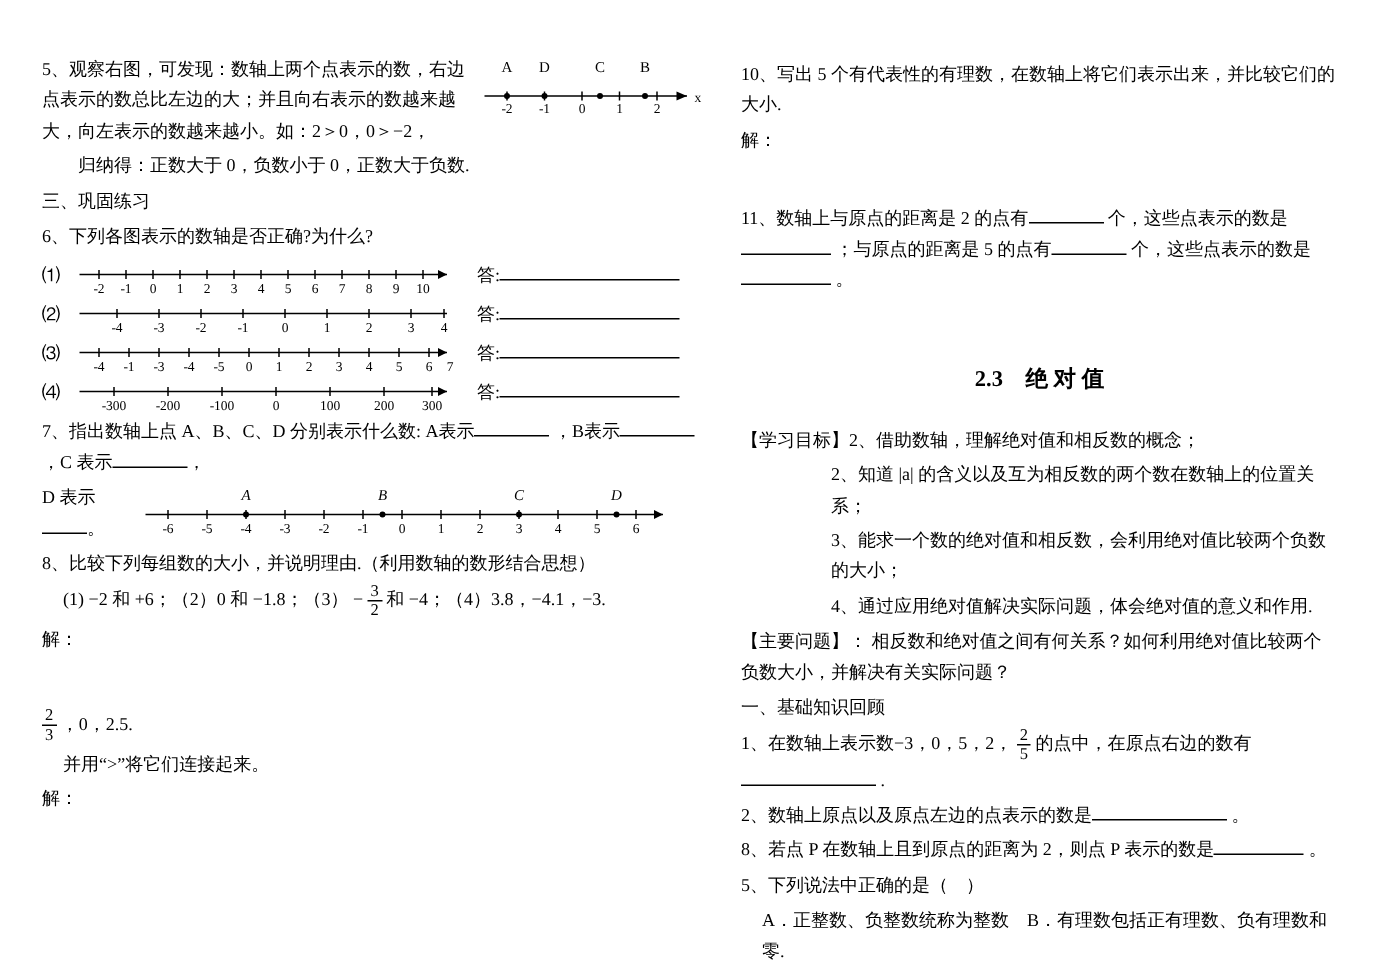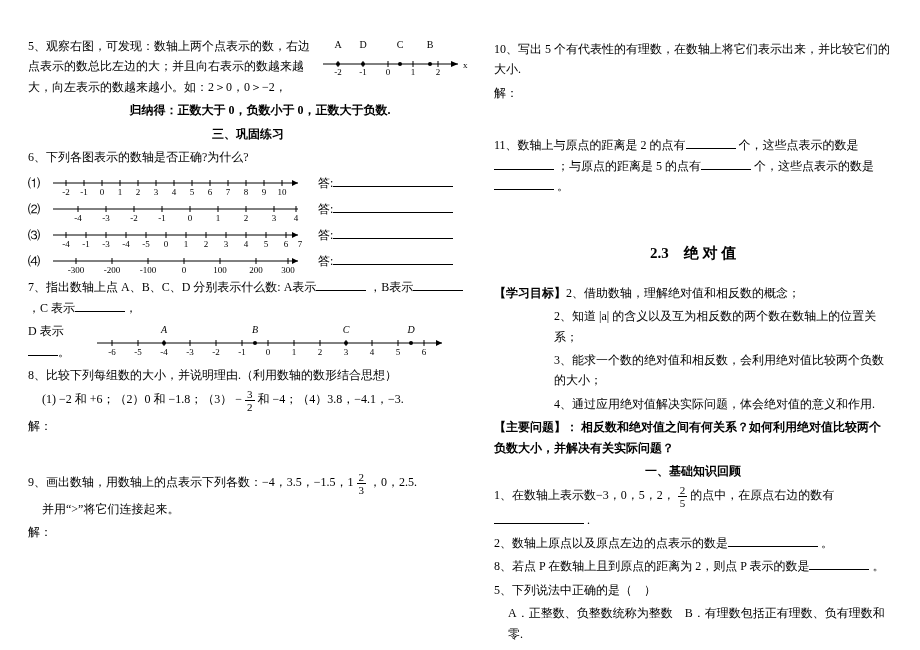--- a/index.html
+++ b/index.html
@@ -12,21 +12,21 @@
     background: #fff;
     width: 920px;
     box-sizing: border-box;
   }
   .cols {
     display: flex;
     gap: 26px;
   }
   .col-left { flex: 0 0 440px; }
   .col-right { flex: 1; }
-  .bold { font-weight: bold; text-align: center; }
+  .bold { font-weight: normal; }
   .blank {
     display: inline-block;
     border-bottom: 1px solid #000;
     min-width: 40px;
     height: 12px;
     vertical-align: baseline;
   }
   .blank.w30 { min-width: 30px; }
   .blank.w50 { min-width: 50px; }
   .blank.w60 { min-width: 60px; }
@@ -303,21 +303,20 @@
       <span class="frac">
           <span class="n">3</span>
           <span class="d">2</span>
         </span>
       <span> 和 −4；（4）3.8，−4.1，−3.</span>
     </p>
     <p>解：</p>
     <div style="height:28px;"></div>
 
     <p>
-      <span>9、画出数轴，用数轴上的点表示下列各数：−4，3.5，−1.5，1</span>
       <span class="frac">
           <span class="n">2</span>
           <span class="d">3</span>
         </span>
       <span>，0，2.5.</span>
     </p>
     <p style="padding-left:14px;">并用“&gt;”将它们连接起来。</p>
     <p>解：</p>
 
   </div>

